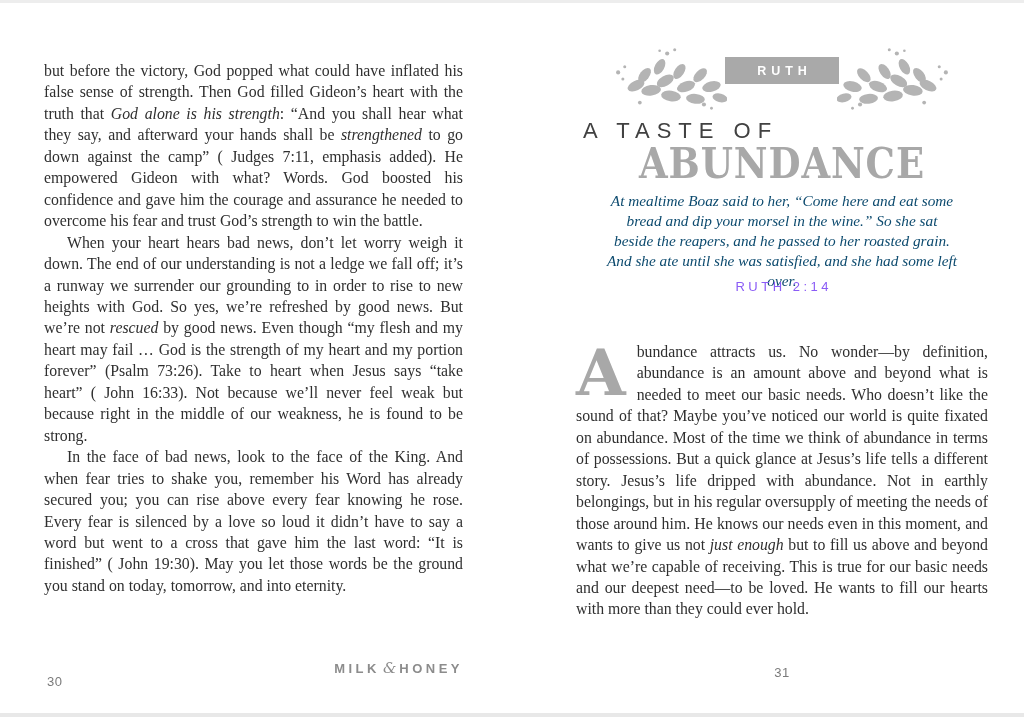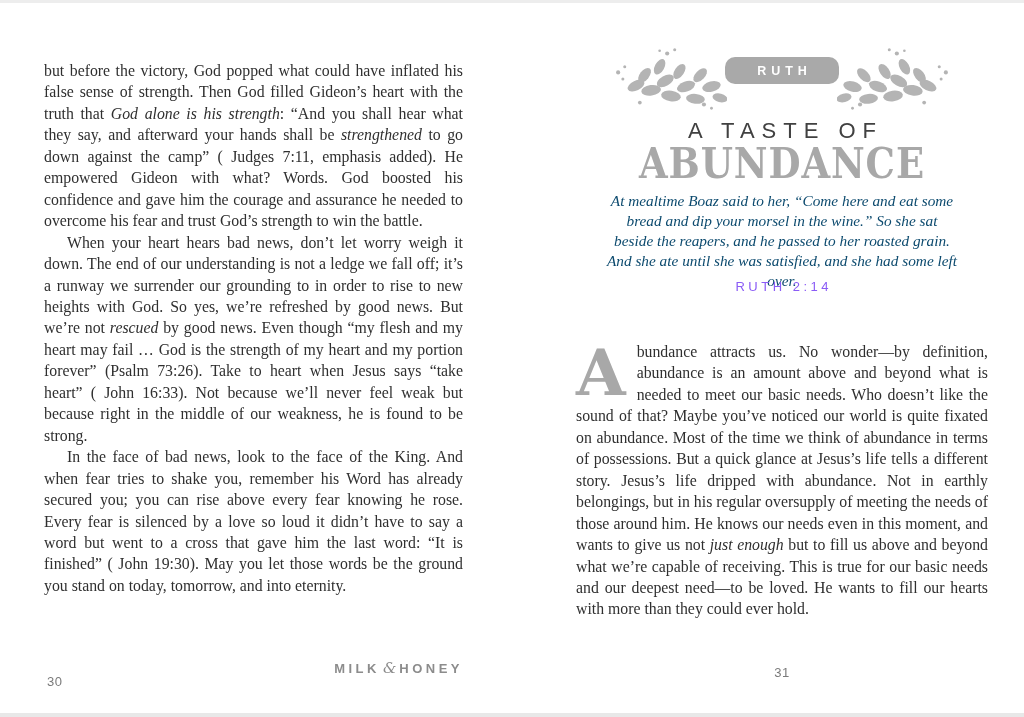--- a/index.html
+++ b/index.html
@@ -64,32 +64,32 @@
   }
 
   
   .chapter-header { position: absolute; top: 46px; left: 50%; transform: translateX(-50%); width: 338px; height: 68px; }
   .laurel { position: absolute; top: 0; width: 114px; height: 66px; }
   .laurel.left { left: 0; }
   .laurel.right { right: 0; transform: scaleX(-1); }
   .banner {
     position: absolute; left: 112px; top: 11px; width: 114px; height: 27px;
     background: #a9a9a9;
-    display: flex; align-items: center; justify-content: center; border-radius: 10px;
+    display: flex; align-items: center; justify-content: center;
   }
   .banner span {
     font-family: "Liberation Sans", sans-serif;
     font-size: 12.5px; font-weight: bold;
     letter-spacing: 5px; text-indent: 5px;
     color: #ffffff;
   }
 
   .title-line1 {
     position: absolute; top: 118px; left: 0; right: 0;
-    text-align: center;
+    text-align: left;
     font-family: "Liberation Sans", sans-serif;
     font-size: 22px; font-weight: normal;
     letter-spacing: 7px; text-indent: 7px;
     color: #414141;
   }
   .title-line2 {
     position: absolute; top: 139px; left: 0; right: 0;
     text-align: center;
     font-family: "DejaVu Serif", serif;
     font-size: 42px; font-weight: bold;

